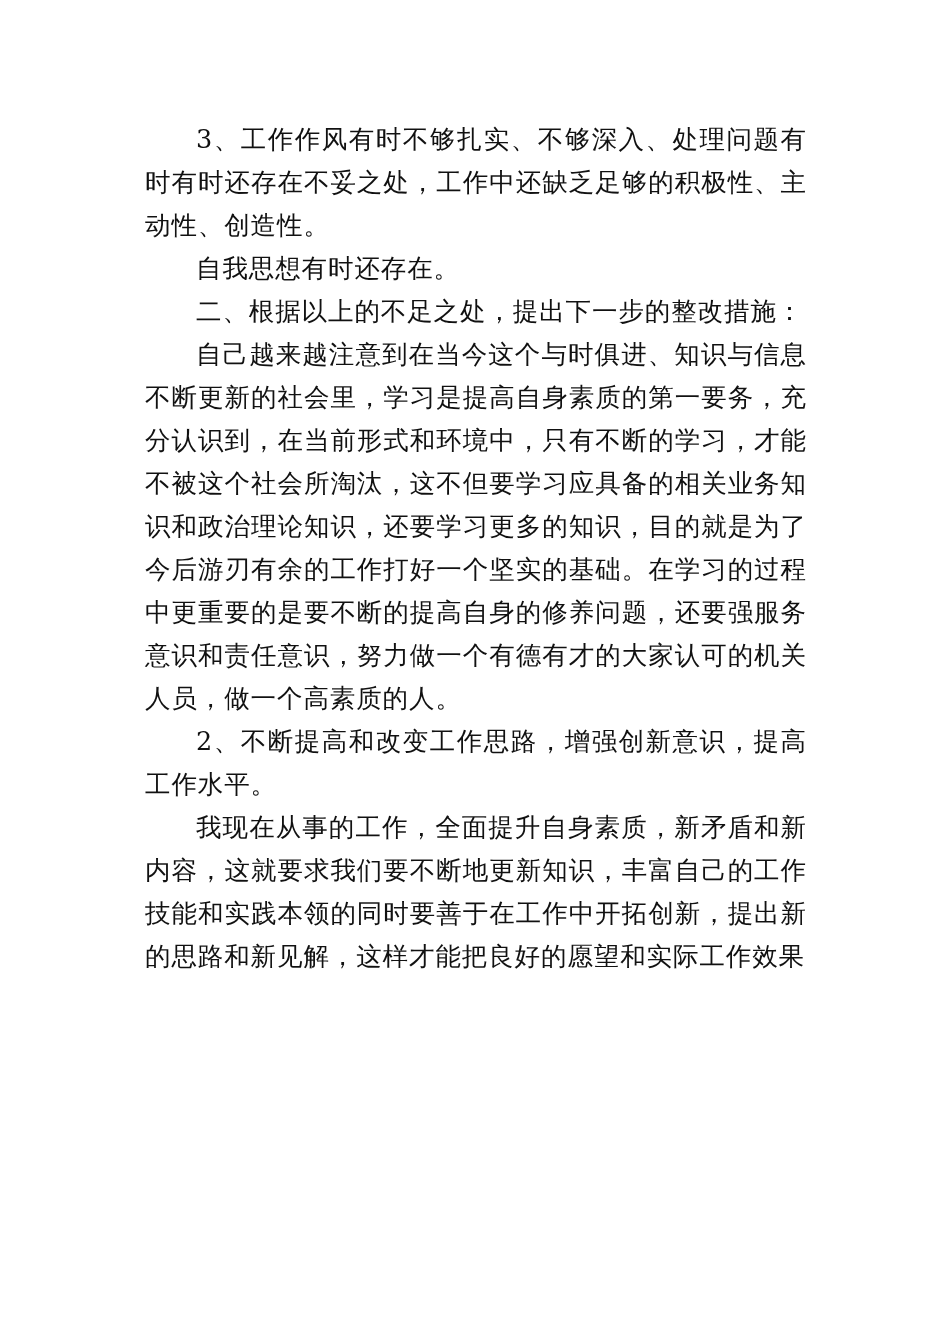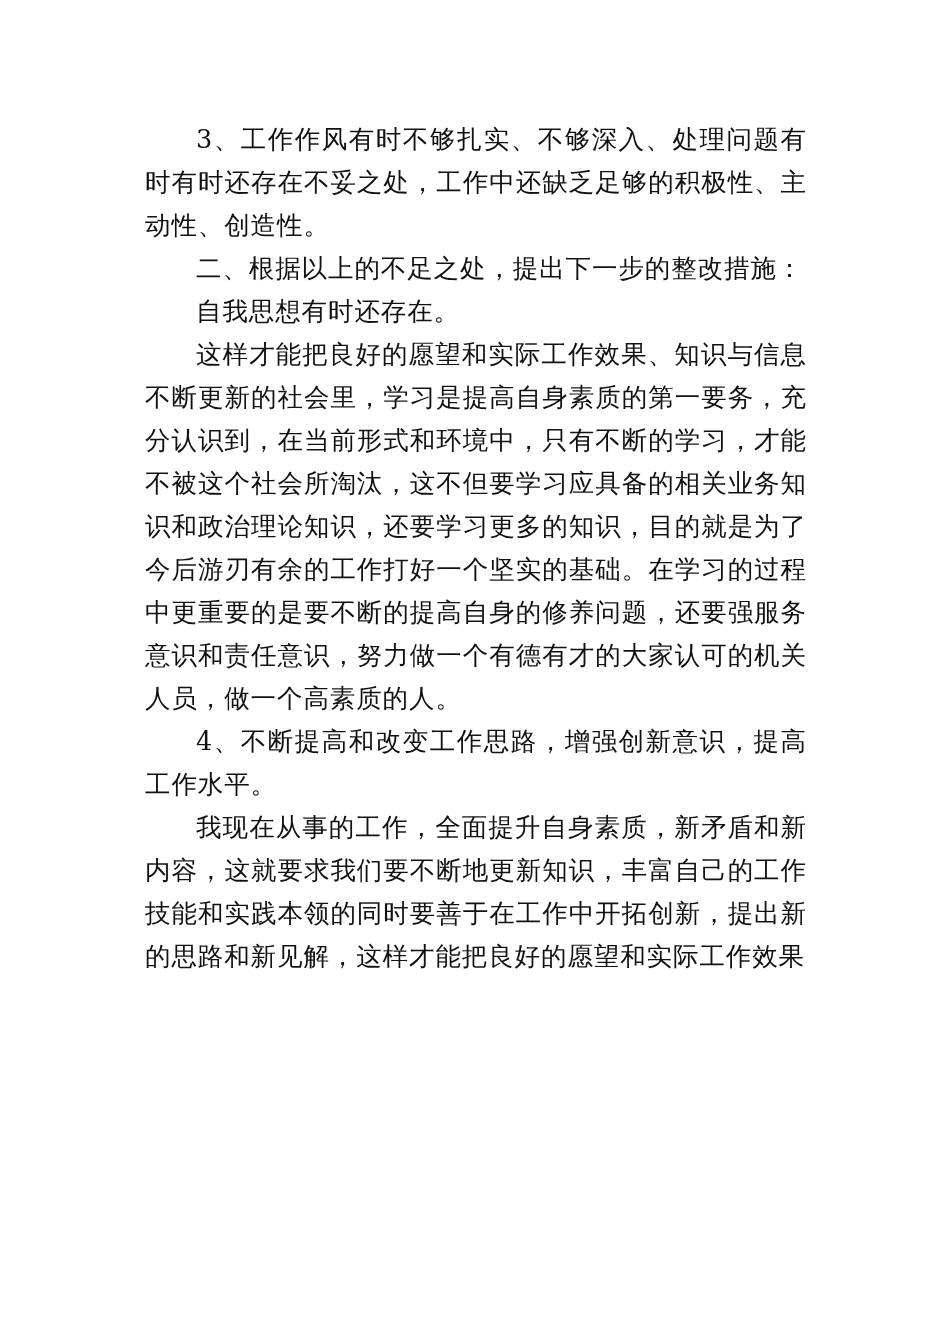--- a/index.html
+++ b/index.html
@@ -17,18 +17,18 @@
     text-align: justify;
     text-justify: inter-character;
   }
   .para { margin: 0; text-indent: 2em; word-break: break-all; }
 </style>
 </head>
 <body>
 
 <div class="page">
   <p class="para">3、工作作风有时不够扎实、不够深入、处理问题有时有时还存在不妥之处，工作中还缺乏足够的积极性、主动性、创造性。</p>
+  <p class="para">自我思想有时还存在。</p>
   <p class="para">二、根据以上的不足之处，提出下一步的整改措施：</p>
-  <p class="para">自我思想有时还存在。</p>
-  <p class="para">这样才能把良好的愿望和实际工作效果、知识与信息不断更新的社会里，学习是提高自身素质的第一要务，充分认识到，在当前形式和环境中，只有不断的学习，才能不被这个社会所淘汰，这不但要学习应具备的相关业务知识和政治理论知识，还要学习更多的知识，目的就是为了今后游刃有余的工作打好一个坚实的基础。在学习的过程中更重要的是要不断的提高自身的修养问题，还要强服务意识和责任意识，努力做一个有德有才的大家认可的机关人员，做一个高素质的人。</p>
-  <p class="para">4、不断提高和改变工作思路，增强创新意识，提高工作水平。</p>
+  <p class="para">自己越来越注意到在当今这个与时俱进、知识与信息不断更新的社会里，学习是提高自身素质的第一要务，充分认识到，在当前形式和环境中，只有不断的学习，才能不被这个社会所淘汰，这不但要学习应具备的相关业务知识和政治理论知识，还要学习更多的知识，目的就是为了今后游刃有余的工作打好一个坚实的基础。在学习的过程中更重要的是要不断的提高自身的修养问题，还要强服务意识和责任意识，努力做一个有德有才的大家认可的机关人员，做一个高素质的人。</p>
+  <p class="para">2、不断提高和改变工作思路，增强创新意识，提高工作水平。</p>
   <p class="para">我现在从事的工作，全面提升自身素质，新矛盾和新内容，这就要求我们要不断地更新知识，丰富自己的工作技能和实践本领的同时要善于在工作中开拓创新，提出新的思路和新见解，这样才能把良好的愿望和实际工作效果</p>
 </div>
 
 </body></html>

